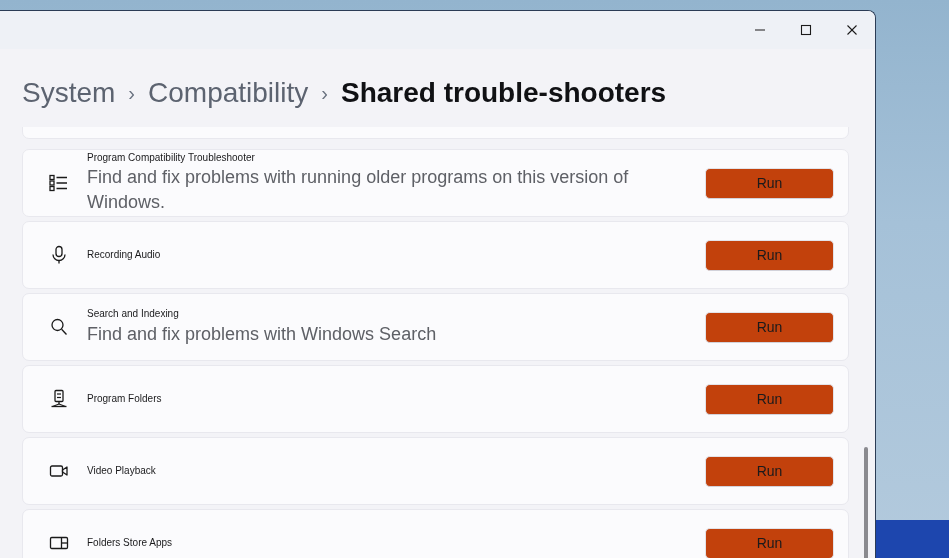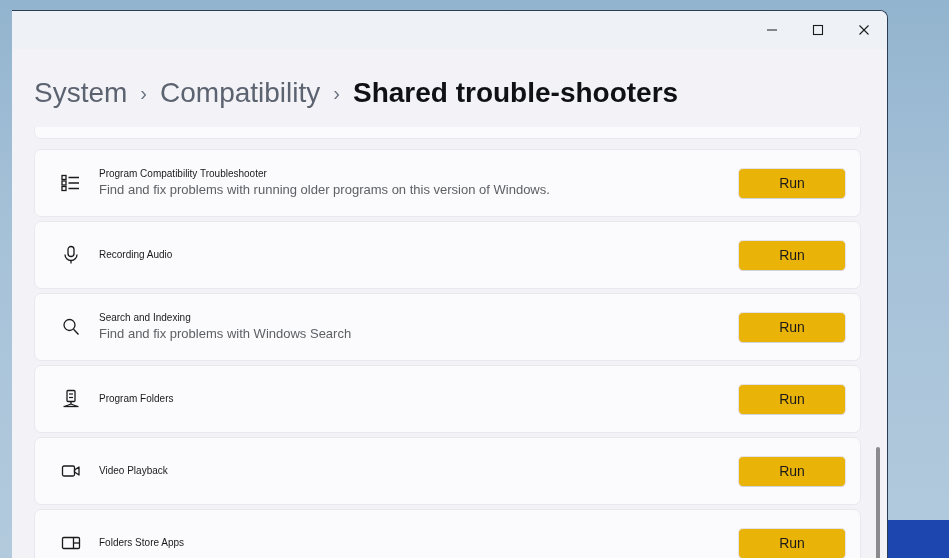--- a/index.html
+++ b/index.html
@@ -36,21 +36,20 @@
     left: 0px;
     top: 10px;
     width: 876px;
     height: 548px;
     background: #f3f3f7;
     border-top: 1px solid #2b3c55;
     border-right: 1px solid #2b3c55;
     border-top-right-radius: 8px;
     box-sizing: border-box;
     overflow: hidden;
-    margin-left: 12px;
   }
 
   #titlebar {
     position: relative;
     height: 38px;
     width: 100%;
     background: #eef1f6;
   }
 
   .win-controls {
@@ -145,30 +144,30 @@
     min-width: 0;
   }
 
   .card-title {
     font-size: 10px;
     color: #1a1a1c;
     line-height: 1.35;
   }
 
   .card-sub {
-    font-size: 13px;
+    font-size: 18px;
     color: #5e6066;
     line-height: 1.4;
     margin-top: 1px;
   }
 
   .run-btn {
-    width: 108px;
+    width: 129px;
     height: 31px;
-    background: #eab308;
+    background: #c2410c;
     border: 1px solid #e3e3e9;
     border-bottom-color: #d2d2da;
     border-radius: 5px;
     font-size: 14px;
     color: #1a1a1c;
     font-family: "Liberation Sans", sans-serif;
     cursor: default;
     display: flex;
     align-items: center;
     justify-content: center;

